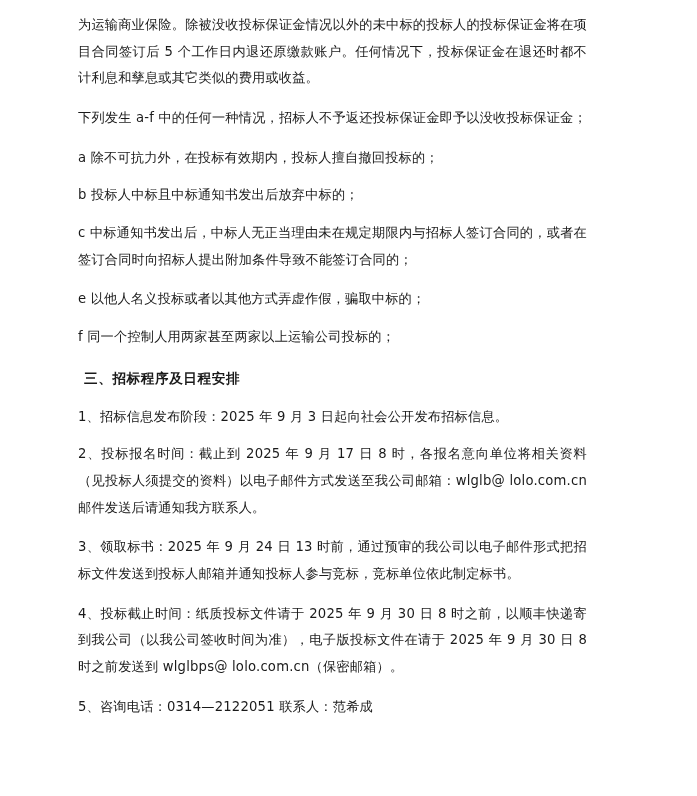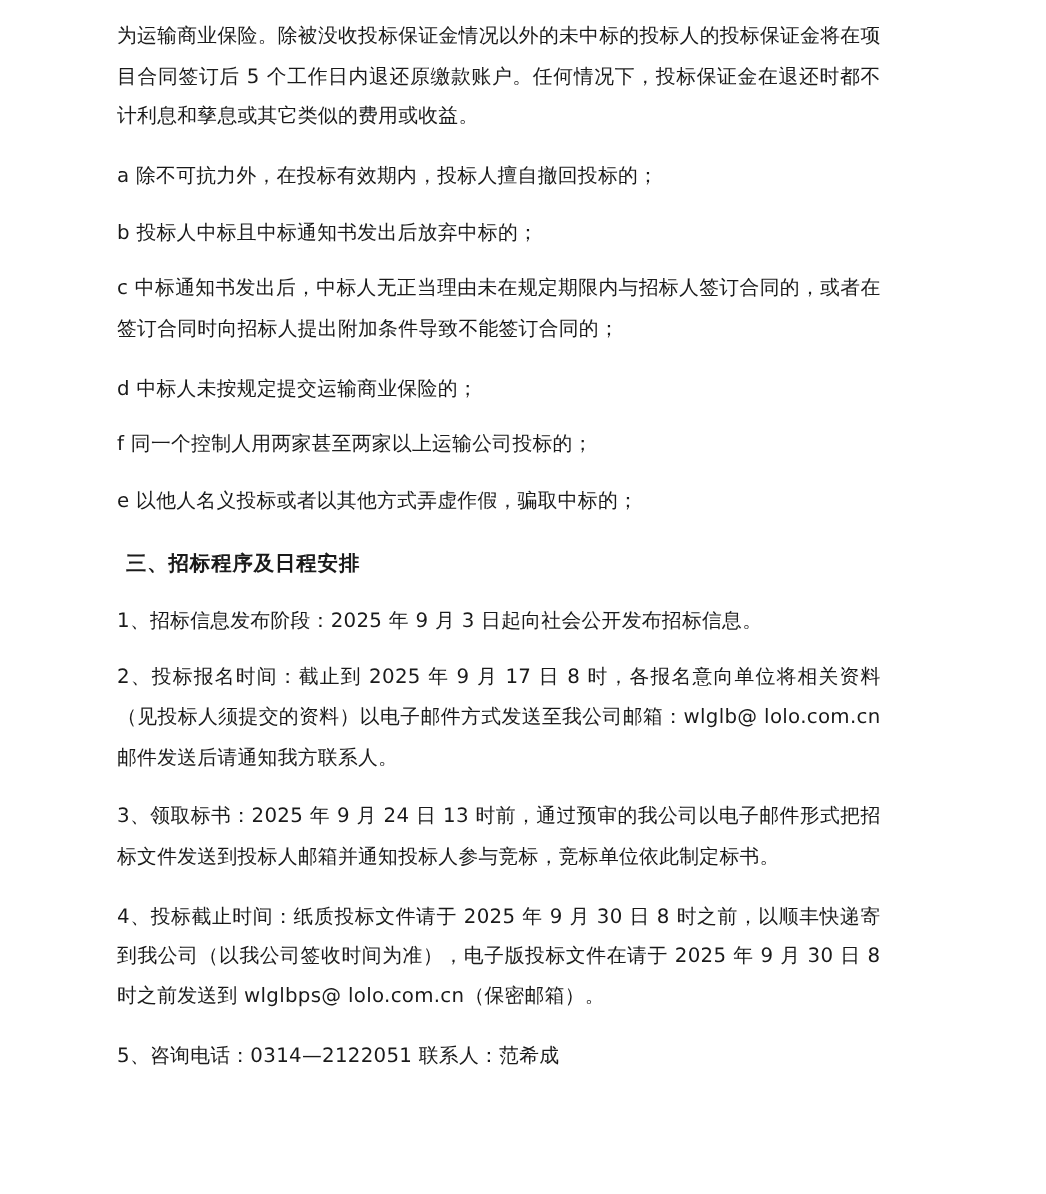--- a/index.html
+++ b/index.html
@@ -41,32 +41,32 @@
     margin-top: 11px;
   }
 </style>
 </head>
 <body>
 
 <div class="page">
 
   <p class="para">为运输商业保险。除被没收投标保证金情况以外的未中标的投标人的投标保证金将在项目合同签订后 5 个工作日内退还原缴款账户。任何情况下，投标保证金在退还时都不计利息和孳息或其它类似的费用或收益。</p>
 
+  <p class="para">下列发生 a-f 中的任何一种情况，招标人不予返还投标保证金即予以没收投标保证金；</p>
 
   <p class="para tight">a 除不可抗力外，在投标有效期内，投标人擅自撤回投标的；</p>
 
   <p class="para tight">b 投标人中标且中标通知书发出后放弃中标的；</p>
 
   <p class="para">c 中标通知书发出后，中标人无正当理由未在规定期限内与招标人签订合同的，或者在签订合同时向招标人提出附加条件导致不能签订合同的；</p>
 
-  <p class="para tight">d 中标人未按规定提交运输商业保险的；</p>
+
+  <p class="para tight">e 以他人名义投标或者以其他方式弄虚作假，骗取中标的；</p>
 
   <p class="para tight">f 同一个控制人用两家甚至两家以上运输公司投标的；</p>
-
-  <p class="para tight">e 以他人名义投标或者以其他方式弄虚作假，骗取中标的；</p>
 
   <h2 class="heading">三、招标程序及日程安排</h2>
 
   <p class="para tight">1、招标信息发布阶段：2025 年 9 月 3 日起向社会公开发布招标信息。</p>
 
   <p class="para">2、投标报名时间：截止到 2025 年 9 月 17 日 8 时，各报名意向单位将相关资料（见投标人须提交的资料）以电子邮件方式发送至我公司邮箱：wlglb@ lolo.com.cn 邮件发送后请通知我方联系人。</p>
 
 
   <p class="para">3、领取标书：2025 年 9 月 24 日 13 时前，通过预审的我公司以电子邮件形式把招标文件发送到投标人邮箱并通知投标人参与竞标，竞标单位依此制定标书。</p>
 

